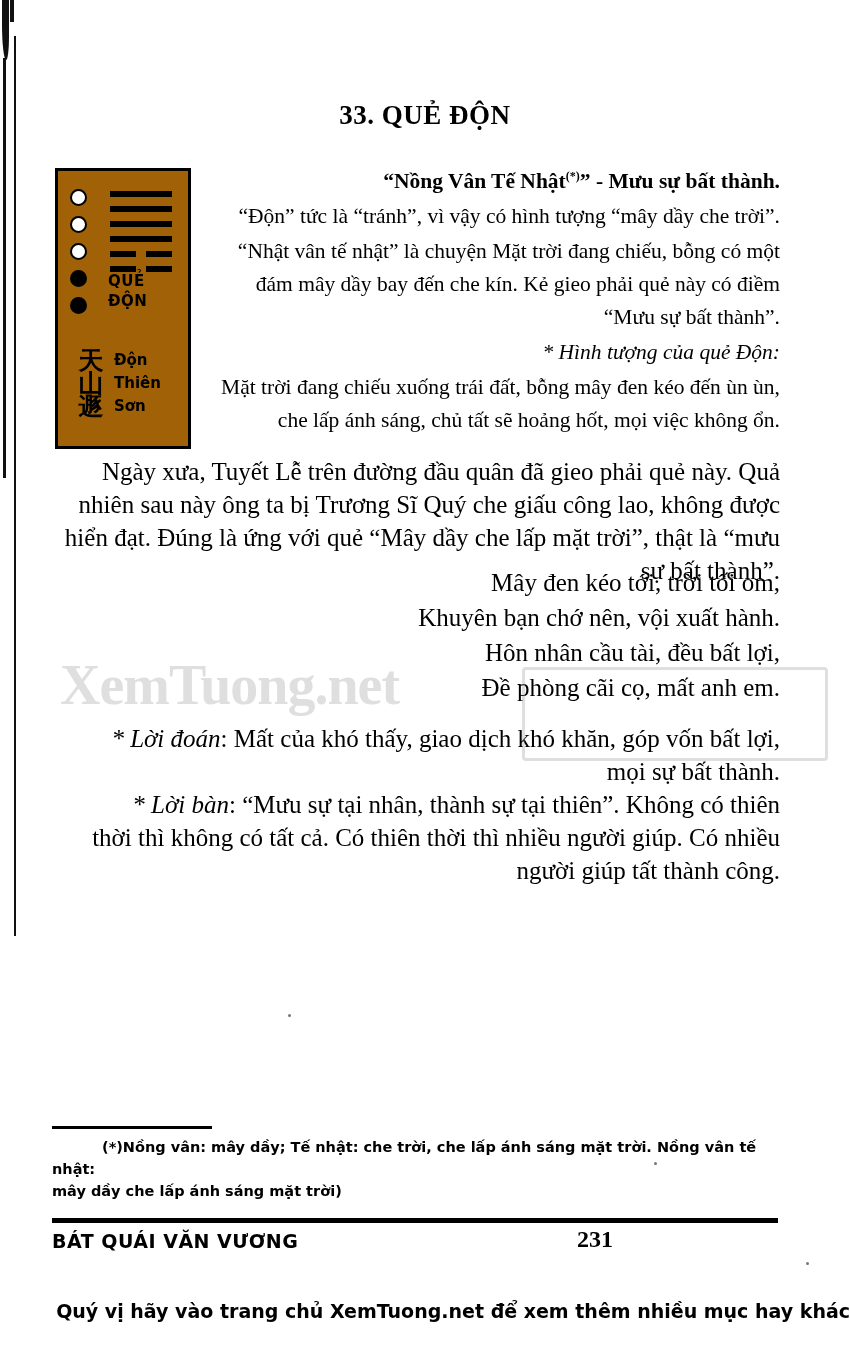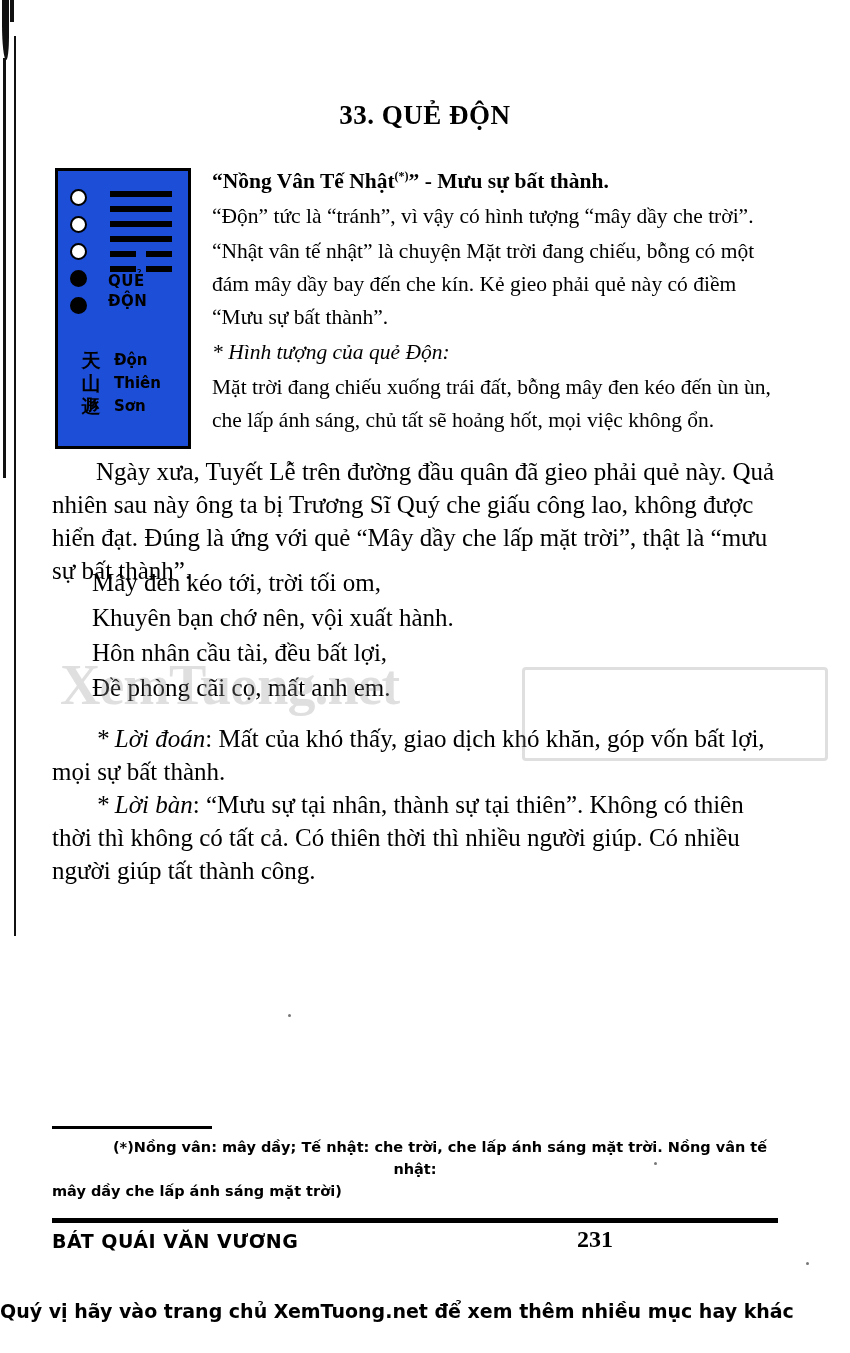--- a/index.html
+++ b/index.html
@@ -52,21 +52,21 @@
   }
 
   
   .hexbox {
     position: absolute;
     left: 55px;
     top: 168px;
     width: 130px;
     height: 275px;
     border: 3px solid #000;
-    background: #1d4ed8;
+    background: #a16207;
   }
   .hex-top {
     position: absolute;
     left: 0; top: 6px;
     width: 130px;
     height: 150px;
   }
   .circles {
     position: absolute;
     left: 12px;
@@ -114,21 +114,21 @@
     line-height: 20px;
     letter-spacing: 0.5px;
   }
 
   .han {
     position: absolute;
     left: 16px;
     top: 178px;
     width: 34px;
     font-family: "DejaVu Sans", sans-serif;
-    font-size: 19px;
+    font-size: 25px;
     font-weight: bold;
     line-height: 23px;
     text-align: center;
   }
   .trigrams {
     position: absolute;
     left: 56px;
     top: 178px;
     font-family: "DejaVu Sans", sans-serif;
     font-weight: bold;
@@ -145,21 +145,21 @@
     font-size: 21.5px;
     line-height: 33px;
   }
   .full {
     position: absolute;
     left: 52px;
     width: 728px;
     font-size: 25px;
     line-height: 33px;
   }
-  p { margin: 0 0 2px 0; }
+  p { margin: 0 0 2px 0; text-align: right; }
   .bold { font-weight: bold; }
   .ital { font-style: italic; }
   .indent { text-indent: 44px; }
   .sup { font-size: 12px; vertical-align: super; }
 
   .poem {
     margin-left: 40px;
   }
   .poem p { margin: 0; line-height: 35px; }
 
@@ -201,21 +201,21 @@
   .footnote {
     position: absolute;
     left: 52px;
     top: 1136px;
     width: 726px;
     font-family: "DejaVu Sans", sans-serif;
     font-size: 14.5px;
     font-weight: bold;
     line-height: 22px;
   }
-  .footnote .fn-indent { text-indent: 50px; text-align: center; }
+  .footnote .fn-indent { text-indent: 50px; }
 
   .bottom-rule {
     position: absolute;
     left: 52px;
     top: 1218px;
     width: 726px;
     height: 5px;
     background: #000;
   }
   .running-head {
@@ -233,21 +233,21 @@
     top: 1226px;
     font-family: "Liberation Serif", serif;
     font-size: 24px;
     font-weight: bold;
   }
   .promo {
     position: absolute;
     left: 0;
     top: 1300px;
     width: 850px;
-    text-align: left;
+    text-align: right;
     font-family: "DejaVu Sans", sans-serif;
     font-size: 19px;
     font-weight: bold;
   }
   .speck {
     position: absolute;
     background: #777;
     width: 3px; height: 3px;
     border-radius: 50%;
   }

